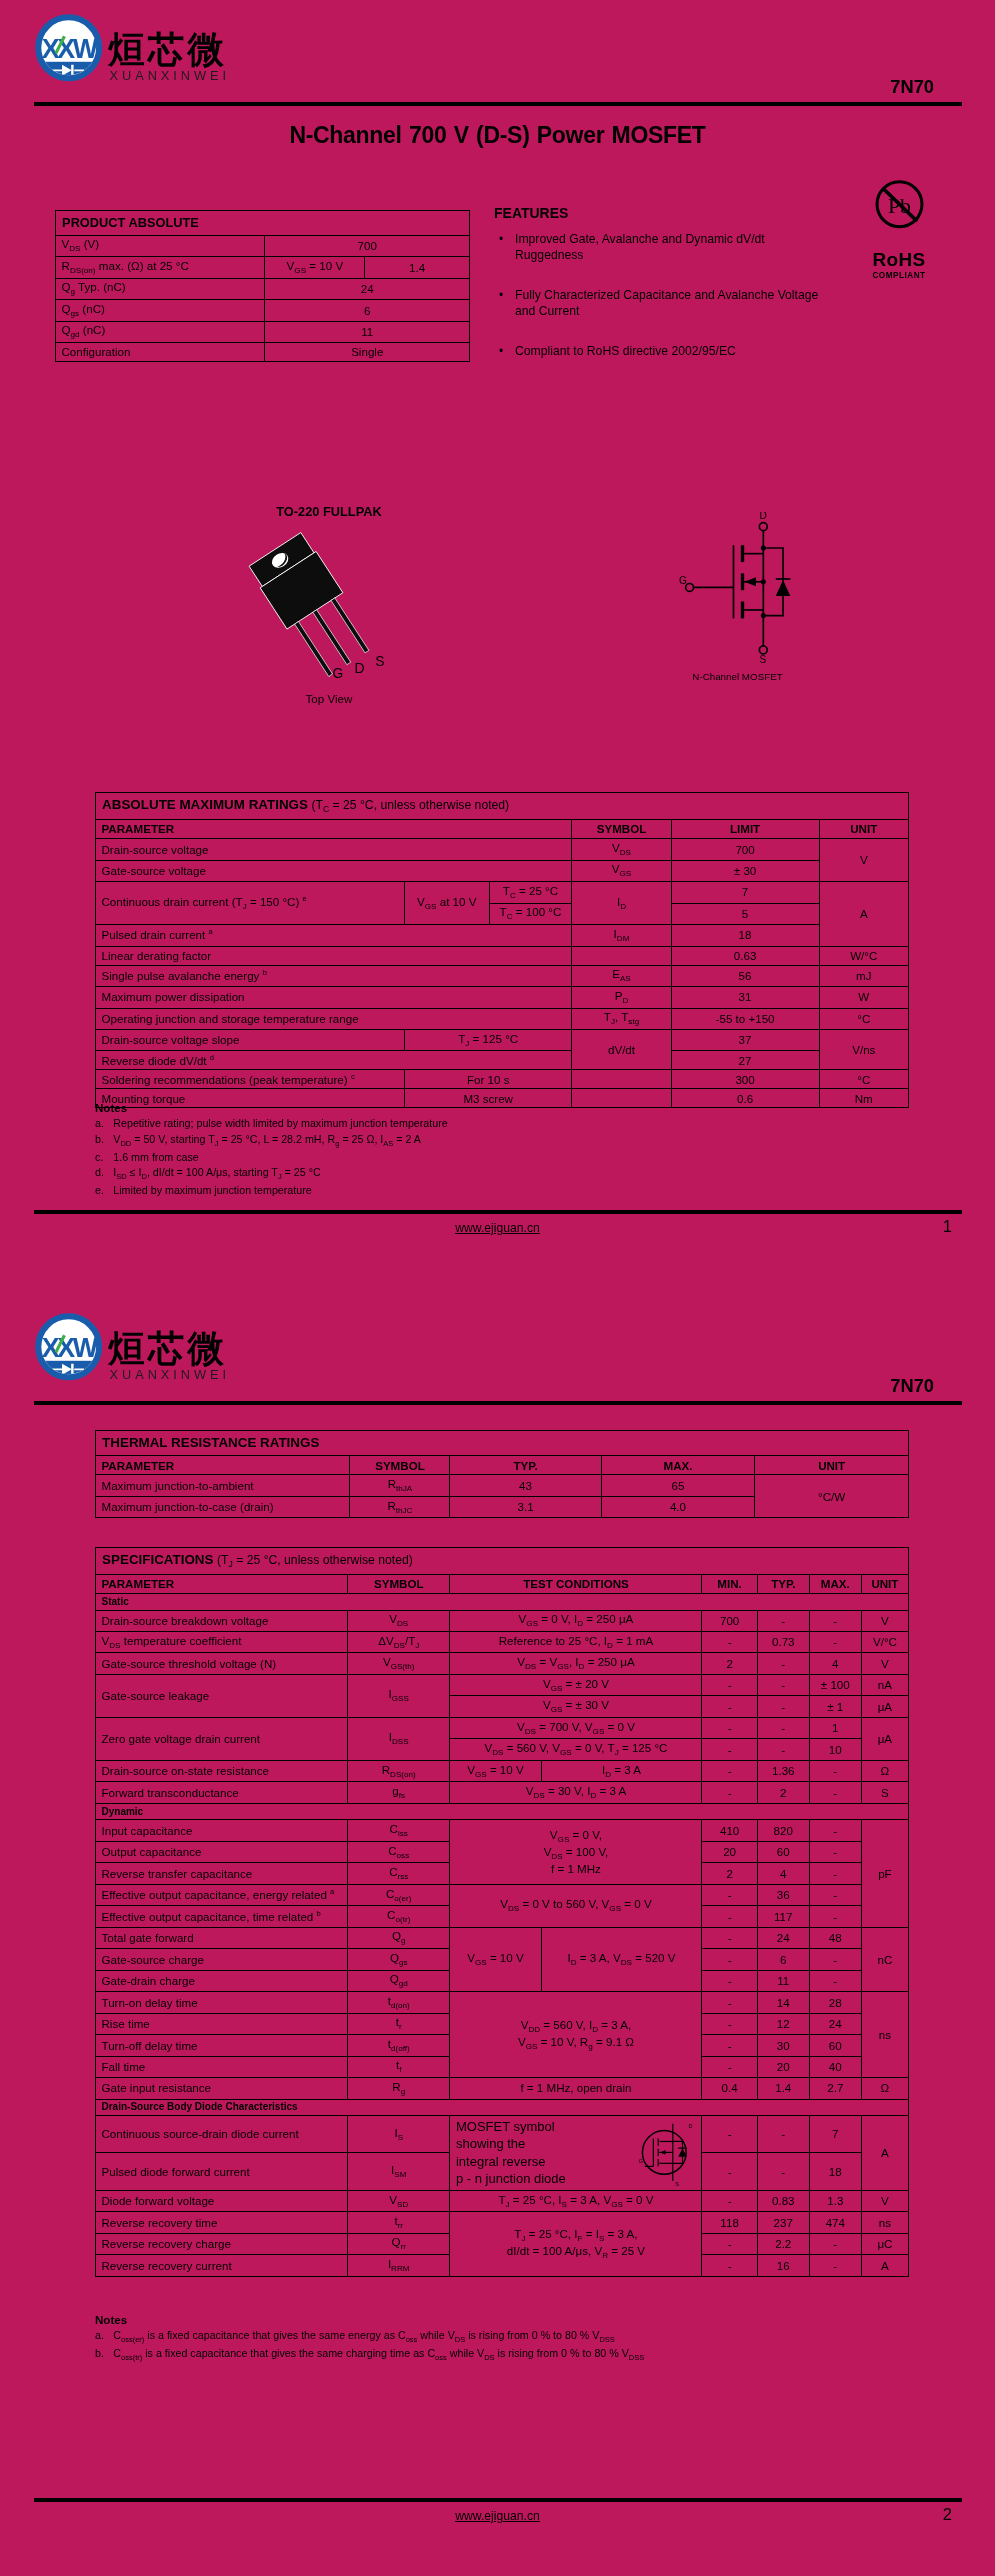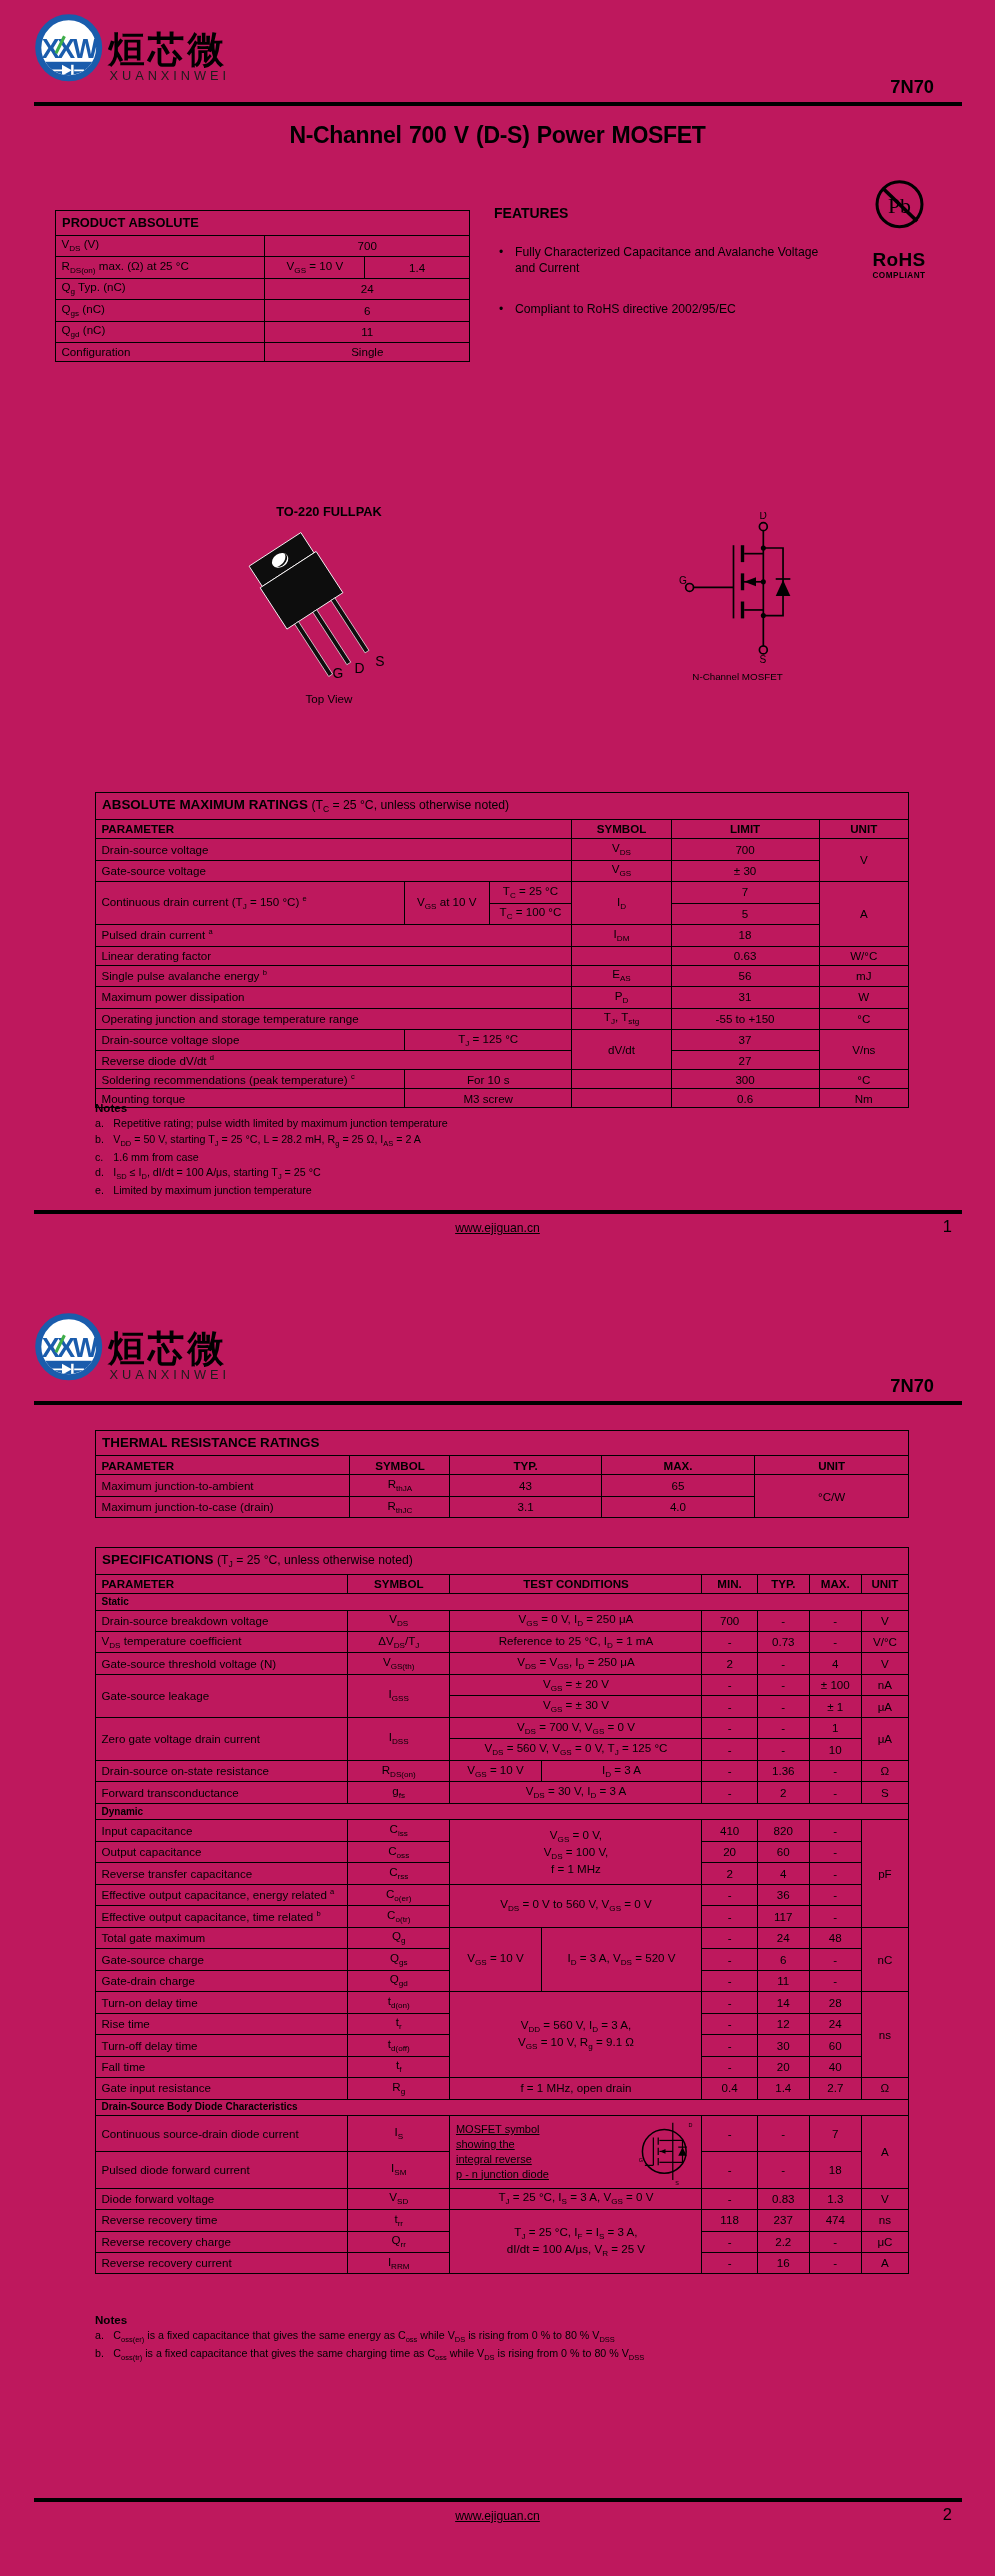--- a/index.html
+++ b/index.html
@@ -69,21 +69,21 @@
   .pkg-caption { font-size:11.6px; margin-top:3.7px; }
   .sym-caption { font-size:9.8px; margin-top:4.9px; }
 
   
   .notes-title { font-size:11.6px; font-weight:bold; margin-bottom:2.4px; }
   .note-line { display:flex; font-size:10.7px; line-height:1.45; }
   .note-key { width:18.3px; flex:0 0 18.3px; }
 
   
   .dsym-cell { display:flex; align-items:center; justify-content:space-between; }
-  .dsym-text { text-align:left; font-size:11px; line-height:1.35;text-decoration:underline; }
+  .dsym-text { text-align:left; font-size:13px; line-height:1.35; }
 </style>
 </head>
 <body>
 
 <div class="page page1">
 
   <div class="logo">
     <svg width="201" height="72" viewBox="0 0 330 118">
       <circle cx="57" cy="57" r="50" fill="#fff" stroke="#1a5cac" stroke-width="10"></circle>
       <text x="57" y="73" text-anchor="middle" font-size="44" font-weight="bold" fill="#1a5cac" font-family="Liberation Sans, sans-serif" letter-spacing="-4" transform="skewX(0)">XXW</text>
@@ -143,20 +143,21 @@
         <td class="l">Configuration</td>
         <td colspan="2">Single</td>
       </tr>
     </tbody>
       </table>
   </div>
 
   <div class="features-wrap">
     <div class="features-title">FEATURES</div>
     <ul class="features-list">
+      <li>Improved Gate, Avalanche and Dynamic dV/dt<br>Ruggedness</li>
       <li class="wide">Fully Characterized Capacitance and Avalanche Voltage<br>and Current</li>
       <li class="wide">Compliant to RoHS directive 2002/95/EC</li>
     </ul>
   </div>
 
   <div class="rohs-wrap">
     <svg width="79" height="59" viewBox="0 0 130 96">
       <circle cx="65" cy="46" r="37" fill="none" stroke="#000" stroke-width="5"></circle>
       <text x="65" y="60" text-anchor="middle" font-size="36" font-family="Liberation Serif, serif">Pb</text>
       <line x1="38" y1="20" x2="94" y2="74" stroke="#000" stroke-width="6"></line>
@@ -554,21 +555,21 @@
         <td>-</td>
       </tr>
       <tr>
         <td class="l">Effective output capacitance, time related <sup>b</sup></td>
         <td>C<sub>o(tr)</sub></td>
         <td>-</td>
         <td>117</td>
         <td>-</td>
       </tr>
       <tr>
-        <td class="l">Total gate maximum</td>
+        <td class="l">Total gate forward</td>
         <td>Q<sub>g</sub></td>
         <td rowspan="3">V<sub>GS</sub> = 10 V</td>
         <td rowspan="3">I<sub>D</sub> = 3 A, V<sub>DS</sub> = 520 V</td>
         <td>-</td>
         <td>24</td>
         <td>48</td>
         <td rowspan="3">nC</td>
       </tr>
       <tr>
         <td class="l">Gate-source charge</td>

